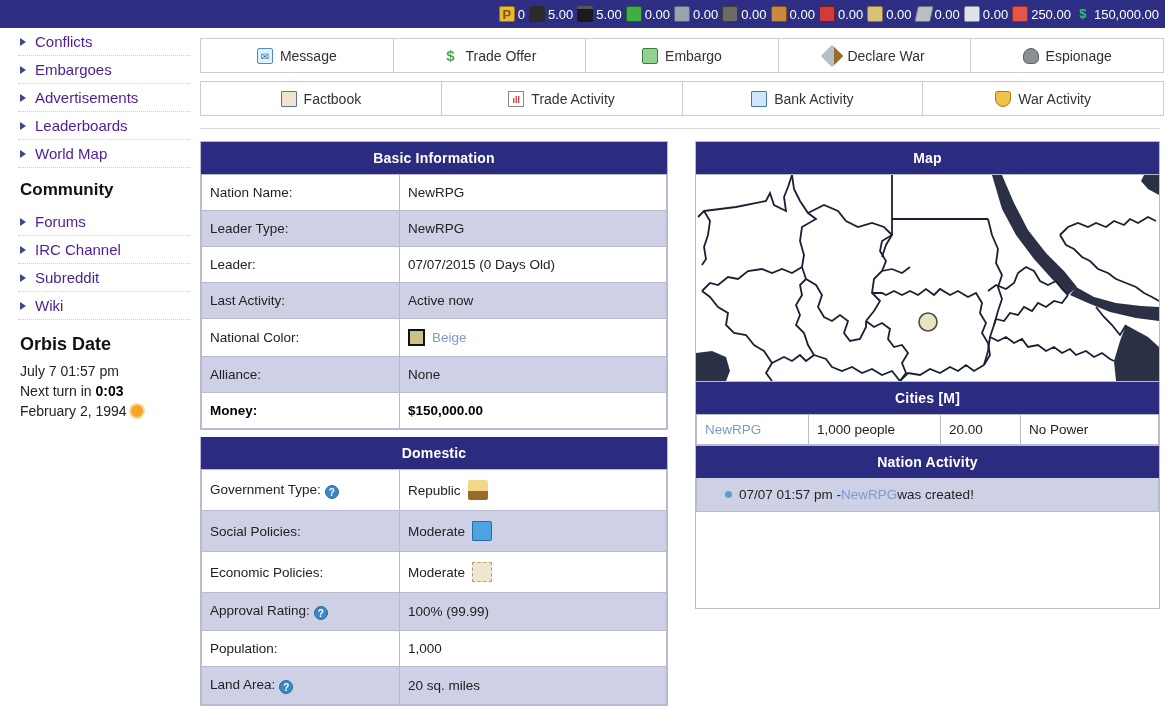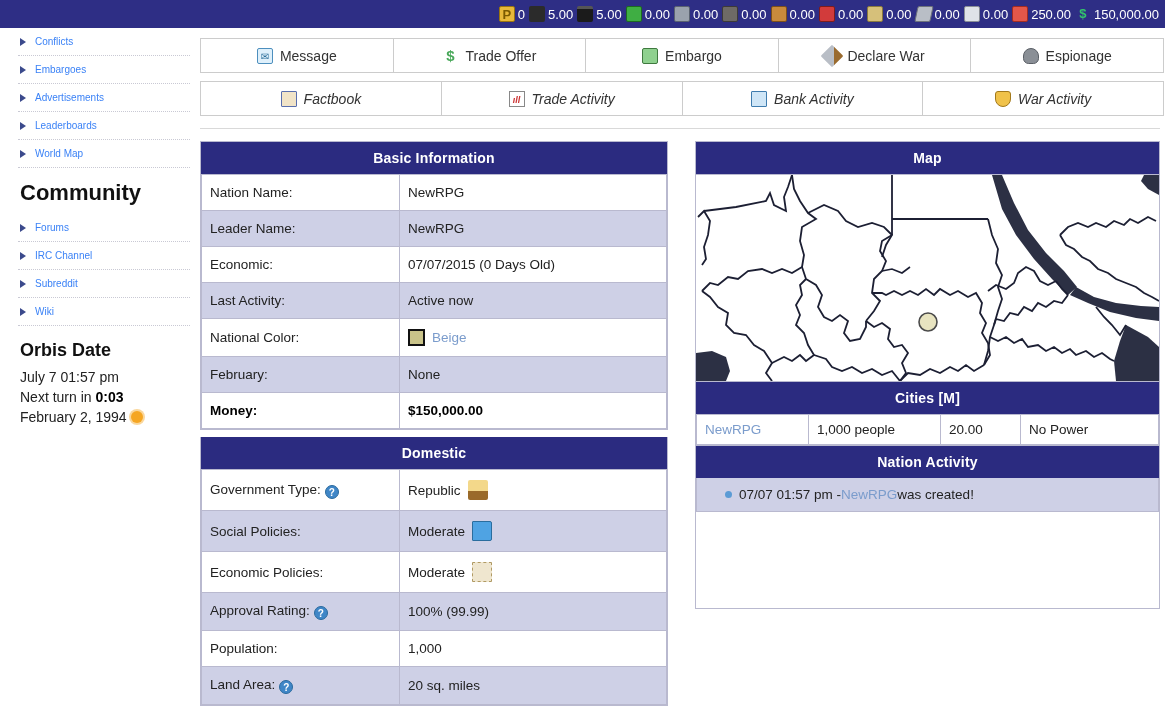--- a/index.html
+++ b/index.html
@@ -69,26 +69,26 @@
   .nav-item:last-of-type { }
   .nav-arrow {
     width: 0; height: 0;
     border-left: 6px solid #3b4a8c;
     border-top: 4px solid transparent;
     border-bottom: 4px solid transparent;
     margin-right: 9px;
     flex: 0 0 auto;
   }
   .nav-label {
-    color: #3b82f6;
-    font-size: 10px;
+    color: #4c1d95;
+    font-size: 15px;
     cursor: pointer;
   }
   .sec-head {
-    font-size: 22px;
+    font-size: 17px;
     font-weight: bold;
     color: #111111;
     padding: 12px 0 8px 2px;
   }
   .orbis-head {
     font-size: 18px; font-weight: bold; color:#111;
     padding: 14px 0 6px 2px;
   }
   .orbis-line {
     font-size: 14px; color:#222; padding-left:2px; line-height:20px;
@@ -112,21 +112,21 @@
     flex: 1 1 0;
     height: 35px;
     border: 1px solid #cccccc;
     background: #ffffff;
     display: flex; align-items: center; justify-content: center;
     font-size: 14px; color: #333;
     cursor: pointer;
     margin-left: -1px;
   }
   .actbtn:first-child { margin-left: 0; }
-  .btnrow.second { margin-top: 8px; font-style: italic; }
+  .btnrow.second { margin-top: 8px; }
   .btnrow.second .actbtn { flex: 1 1 0; }
   .bicon {
     display:inline-block; width:16px; height:16px;
     margin-right:7px; flex:0 0 auto;
     font-size:13px; line-height:16px; text-align:center;
   }
   .i-message { background:#dff0fb; border:1px solid #4d8fbe; border-radius:2px; color:#2b6d99; font-size:10px;}
   .i-trade   { color:#49a85a; font-weight:bold; font-size:15px;}
   .i-embargo { background:#8fd18f; border:1px solid #3f7a3f; border-radius:2px; position:relative;}
   .i-war     { background:linear-gradient(135deg,#b9bec6 0 60%, #9a6b2f 60% 100%); transform:rotate(-45deg); border-radius:1px;}
@@ -372,39 +372,39 @@
 
       <div class="panel">
         <div class="panel-head">Basic Information</div>
         <table class="tbl">
           <tbody>
               <tr>
             <td class="k">Nation Name:</td>
             <td class="v">NewRPG</td>
           </tr>
           <tr class="alt">
-            <td class="k">Leader Name:</td>
+            <td class="k">Leader Type:</td>
             <td class="v">NewRPG</td>
           </tr>
           <tr>
-            <td class="k">Economic:</td>
+            <td class="k">Leader:</td>
             <td class="v">07/07/2015 (0 Days Old)</td>
           </tr>
           <tr class="alt">
             <td class="k">Last Activity:</td>
             <td class="v">Active now</td>
           </tr>
           <tr>
             <td class="k">National Color:</td>
             <td class="v">
               <span class="swatch" style="background: rgb(201, 195, 137);"></span><span class="lnk">Beige</span>
             </td>
           </tr>
           <tr class="alt">
-            <td class="k">February:</td>
+            <td class="k">Alliance:</td>
             <td class="v">None</td>
           </tr>
           <tr class="bold">
             <td class="k">Money:</td>
             <td class="v">$150,000.00</td>
           </tr>
         </tbody>
           </table>
       </div>
 

